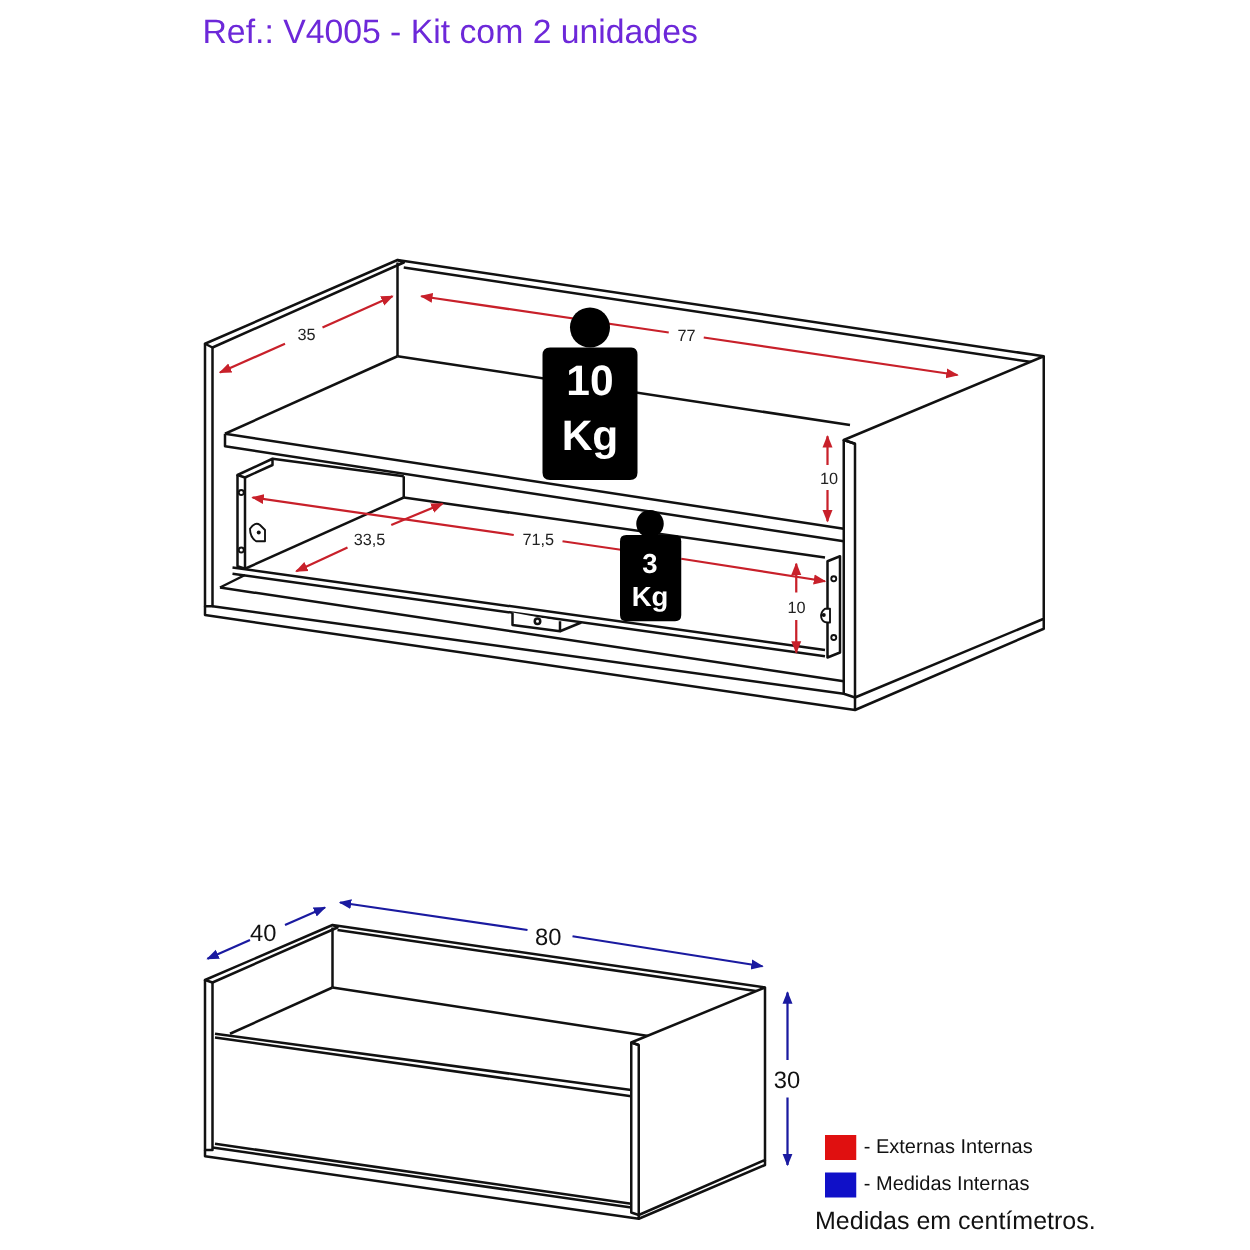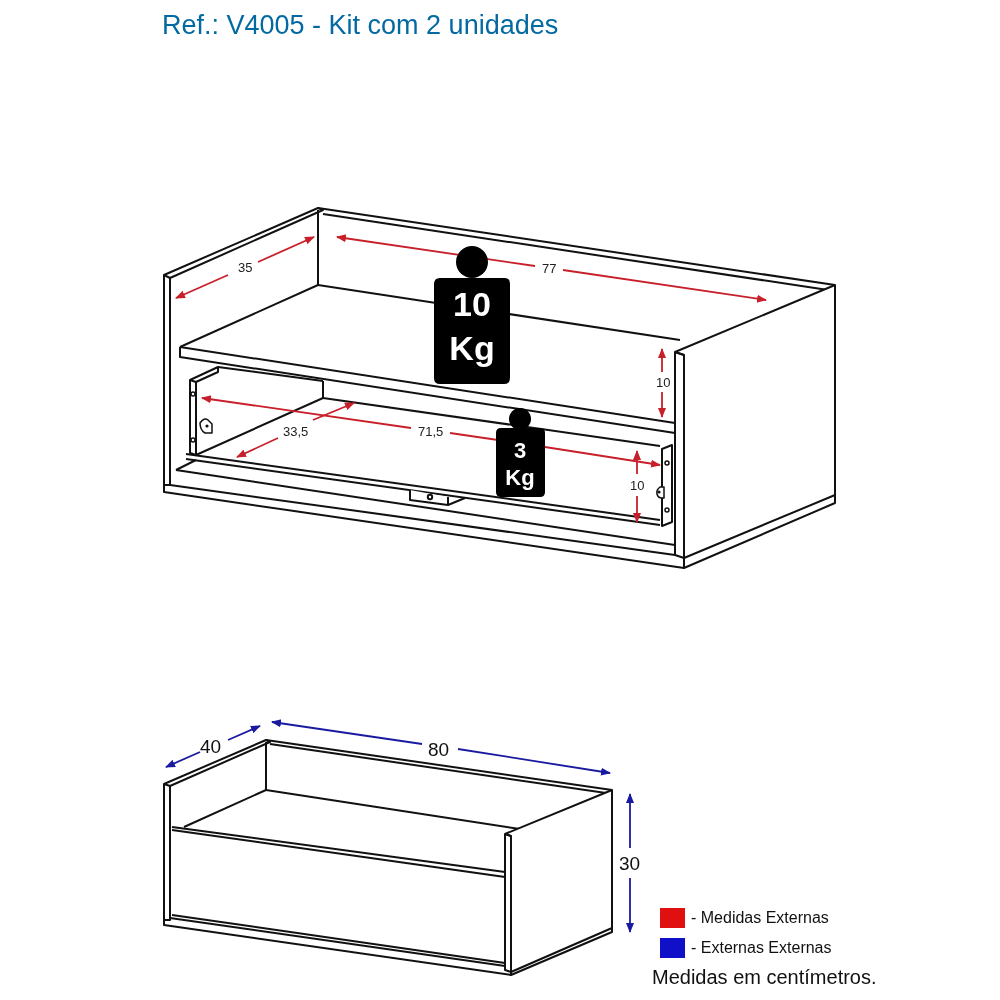--- a/index.html
+++ b/index.html
@@ -1,17 +1,17 @@
 <!DOCTYPE html>
 <html><head>
 <meta charset="utf-8">
 <style>
   html, body { margin: 0; padding: 0; background: #ffffff; }
   body { width: 1000px; height: 1000px; position: relative; overflow: hidden; font-family: "Liberation Sans", sans-serif; }
-  .title { position: absolute; left: 162px; top: 10px; font-size: 27px; color: #0369a1; letter-spacing: 0px; }
+  .title { position: absolute; left: 162px; top: 10px; font-size: 27px; color: #6d28d9; letter-spacing: 0px; }
   svg.drawing { position: absolute; left: 0; top: 0; }
   .legend { position: absolute; left: 652px; top: 906px; font-size: 16px; color: #111; }
   .legend-row { display: flex; align-items: center; height: 24px; margin-bottom: 6px; }
   .swatch { width: 25px; height: 20px; margin-right: 6px; margin-left: 8px; }
   .legend-note { margin-top: 2px; font-size: 20px; }
   .lbl { font-family: "Liberation Sans", sans-serif; }
 </style>
 </head>
 <body>
 
@@ -172,20 +172,20 @@
   <g font-size="19" fill="#111" class="lbl">
     <text x="200" y="753">40</text>
     <text x="428" y="756">80</text>
     <text x="619" y="870">30</text>
   </g>
 </svg>
 
 <div class="legend">
   <div class="legend-row">
     <span class="swatch" style="background:#e01010"></span>
-    <span>- Medidas Externas</span>
+    <span>- Externas Internas</span>
   </div>
   <div class="legend-row">
     <span class="swatch" style="background:#1010c8"></span>
-    <span>- Externas Externas</span>
+    <span>- Medidas Internas</span>
   </div>
   <div class="legend-note">Medidas em centímetros.</div>
 </div>
 
 </body></html>

